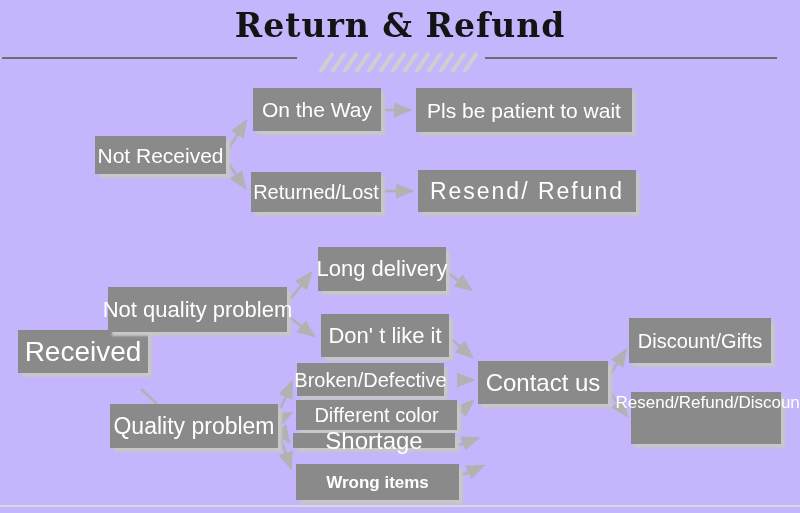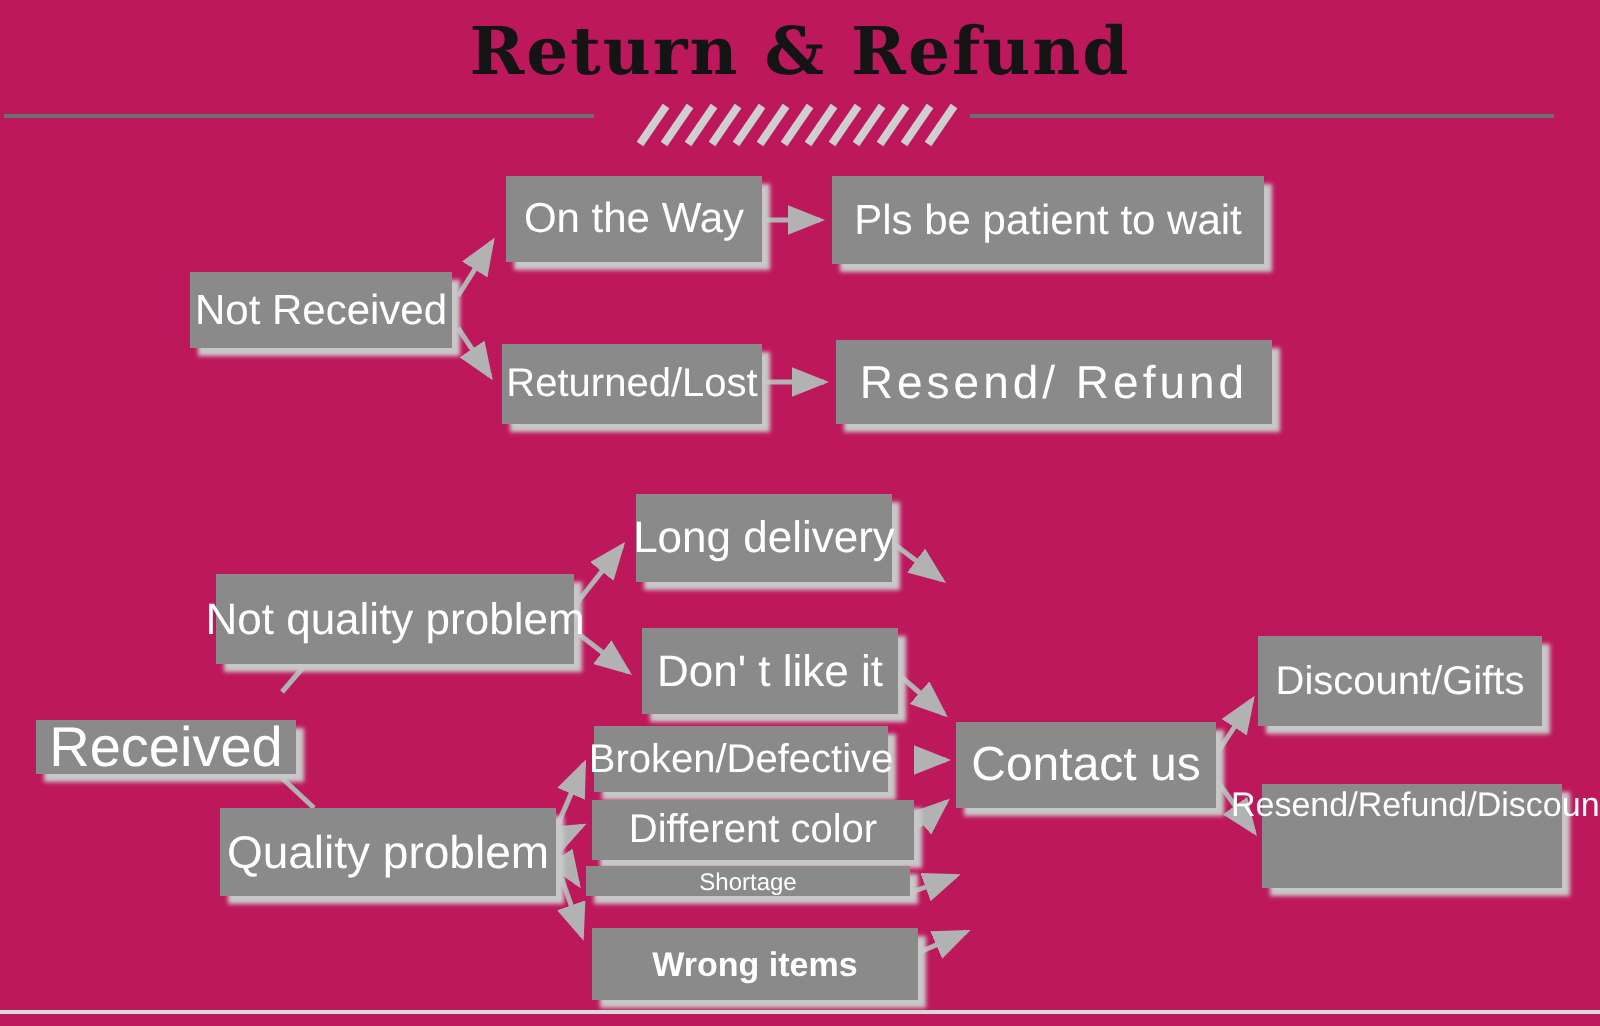--- a/index.html
+++ b/index.html
@@ -1,19 +1,19 @@
 <!DOCTYPE html>
 <html style="--box-fill: #8a8a8a; --box-shadow: #c8c8c8; --arrow: #b2b2b2; --title-color: #141414; --rule: #6e6e6e; --hatch: #cfcfcf;"><head>
 <meta charset="utf-8">
 <style>
   html,body{margin:0;padding:0;background:#ffffff;}
   .canvas{
     position:relative;
     width:800px;height:513px;
-    background:#be185d;
+    background:#c4b5fd;
     overflow:hidden;
     font-family:"Liberation Sans", sans-serif;
   }
   .page-title{
     position:absolute;
     left:0; top:6px; width:800px;
     text-align:center;
     font-family:"DejaVu Serif", serif;
     font-weight:bold;
     font-size:33px;
@@ -110,28 +110,28 @@
     <line class="edge" marker-end="url(#ah)" x1="609" y1="376" x2="626" y2="350"></line>
     <line class="edge" marker-end="url(#ah)" x1="609" y1="391" x2="627" y2="416"></line>
   </svg>
 
   <div class="node" style="left:95px;  top:136px; width:131px; height:38px; font-size:21px;">Not Received</div>
   <div class="node" style="left:253px; top:88px;  width:128px; height:43px; font-size:21px;">On the Way</div>
   <div class="node" style="left:416px; top:88px;  width:216px; height:44px; font-size:21px;">Pls be patient to wait</div>
   <div class="node" style="left:251px; top:172px; width:130px; height:40px; font-size:20px;">Returned/Lost</div>
   <div class="node spaced" style="left:418px; top:170px; width:218px; height:42px; font-size:23px;">Resend/ Refund</div>
 
-  <div class="node" style="left:18px;  top:360px; width:130px; height:27px; font-size:28px;">Received</div>
+  <div class="node" style="left:18px;  top:330px; width:130px; height:43px; font-size:28px;">Received</div>
   <div class="node" style="left:108px; top:287px; width:179px; height:45px; font-size:22px;">Not quality problem</div>
   <div class="node" style="left:110px; top:404px; width:168px; height:44px; font-size:23px;">Quality problem</div>
   <div class="node" style="left:321px; top:314px; width:128px; height:43px; font-size:22px;">Don' t like it</div>
   <div class="node" style="left:318px; top:247px; width:128px; height:44px; font-size:22px;">Long delivery</div>
   <div class="node" style="left:297px; top:363px; width:147px; height:33px; font-size:20px;">Broken/Defective</div>
   <div class="node" style="left:296px; top:400px; width:161px; height:30px; font-size:20px;">Different color</div>
-  <div class="node" style="left:293px; top:433px; width:162px; height:15px; font-size:12px;">Shortage</div>
+  <div class="node" style="left:293px; top:433px; width:162px; height:15px; font-size:24px;">Shortage</div>
   <div class="node" style="left:296px; top:464px; width:163px; height:36px; font-size:17px;font-weight:bold;">Wrong items</div>
   <div class="node" style="left:478px; top:361px; width:130px; height:43px; font-size:24px;">Contact us</div>
   <div class="node" style="left:629px; top:318px; width:142px; height:45px; font-size:20px;">Discount/Gifts</div>
   <div class="node multiline" style="left:631px; top:392px; width:142px; height:52px; font-size:17px;">
     <div>Resend/Refund/</div>
     <div>Discount</div>
   </div>
 
 </div>
 

